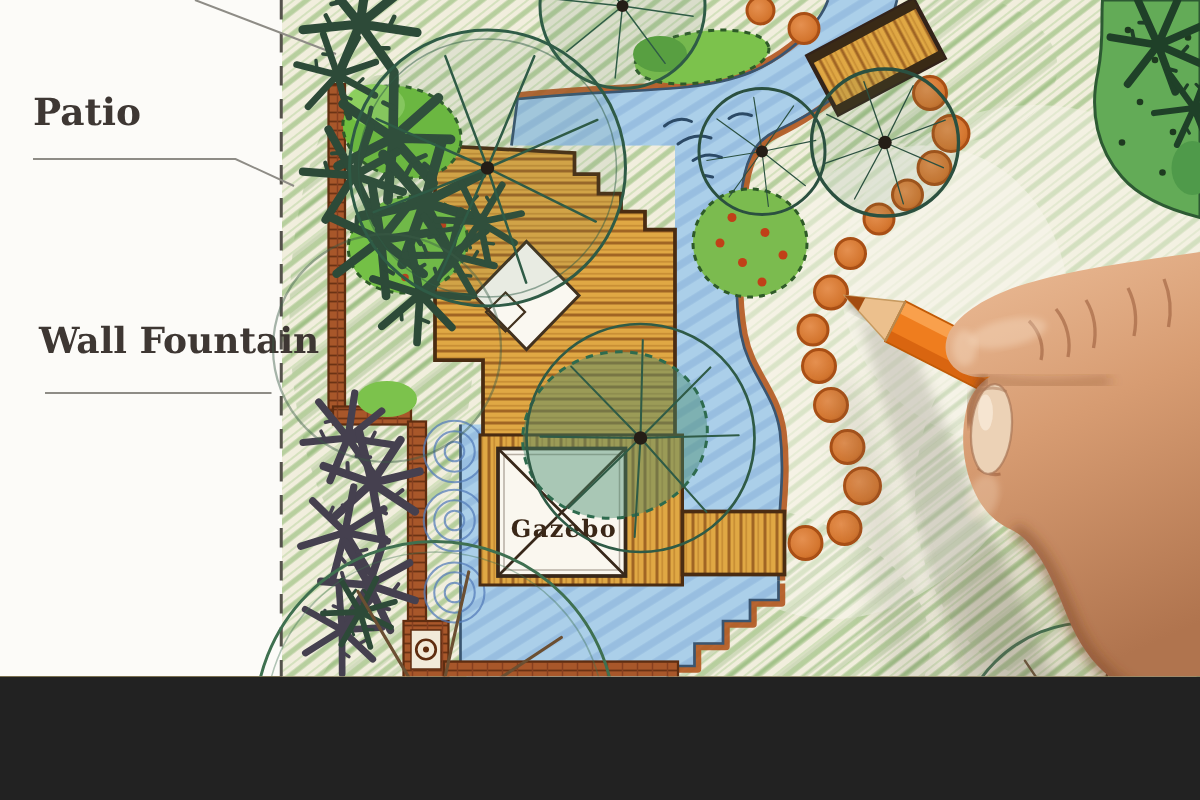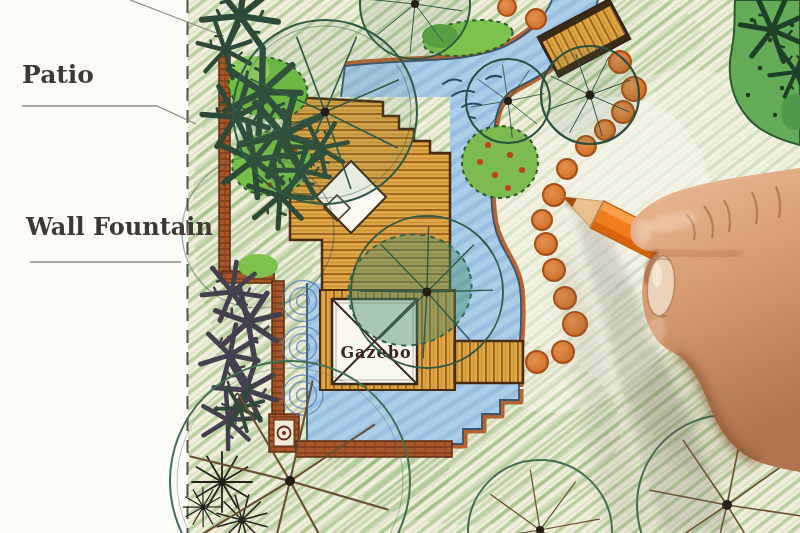--- a/index.html
+++ b/index.html
@@ -1,16 +1,16 @@
 <!DOCTYPE html>
 <html><head>
 <meta charset="utf-8">
 <style>
   html,body{margin:0;padding:0;background:#222;}
-  .stage{position:relative;width:800px;height:533px;overflow:hidden;background:#eab308;
+  .stage{position:relative;width:800px;height:451px;overflow:hidden;background:#eab308;
          box-shadow:inset 0 0 70px rgba(40,30,10,.14);}
   .stage svg{display:block;}
   .lbl{font-family:"DejaVu Serif","Liberation Serif",serif;fill:#3e3733;font-weight:600;}
   .gz{font-family:"DejaVu Serif","Liberation Serif",serif;fill:#3a2717;font-weight:700;letter-spacing:1px;}
 </style>
 </head>
 <body>
 
 <div class="stage">
 <svg width="800" height="533" viewBox="0 0 800 533">

